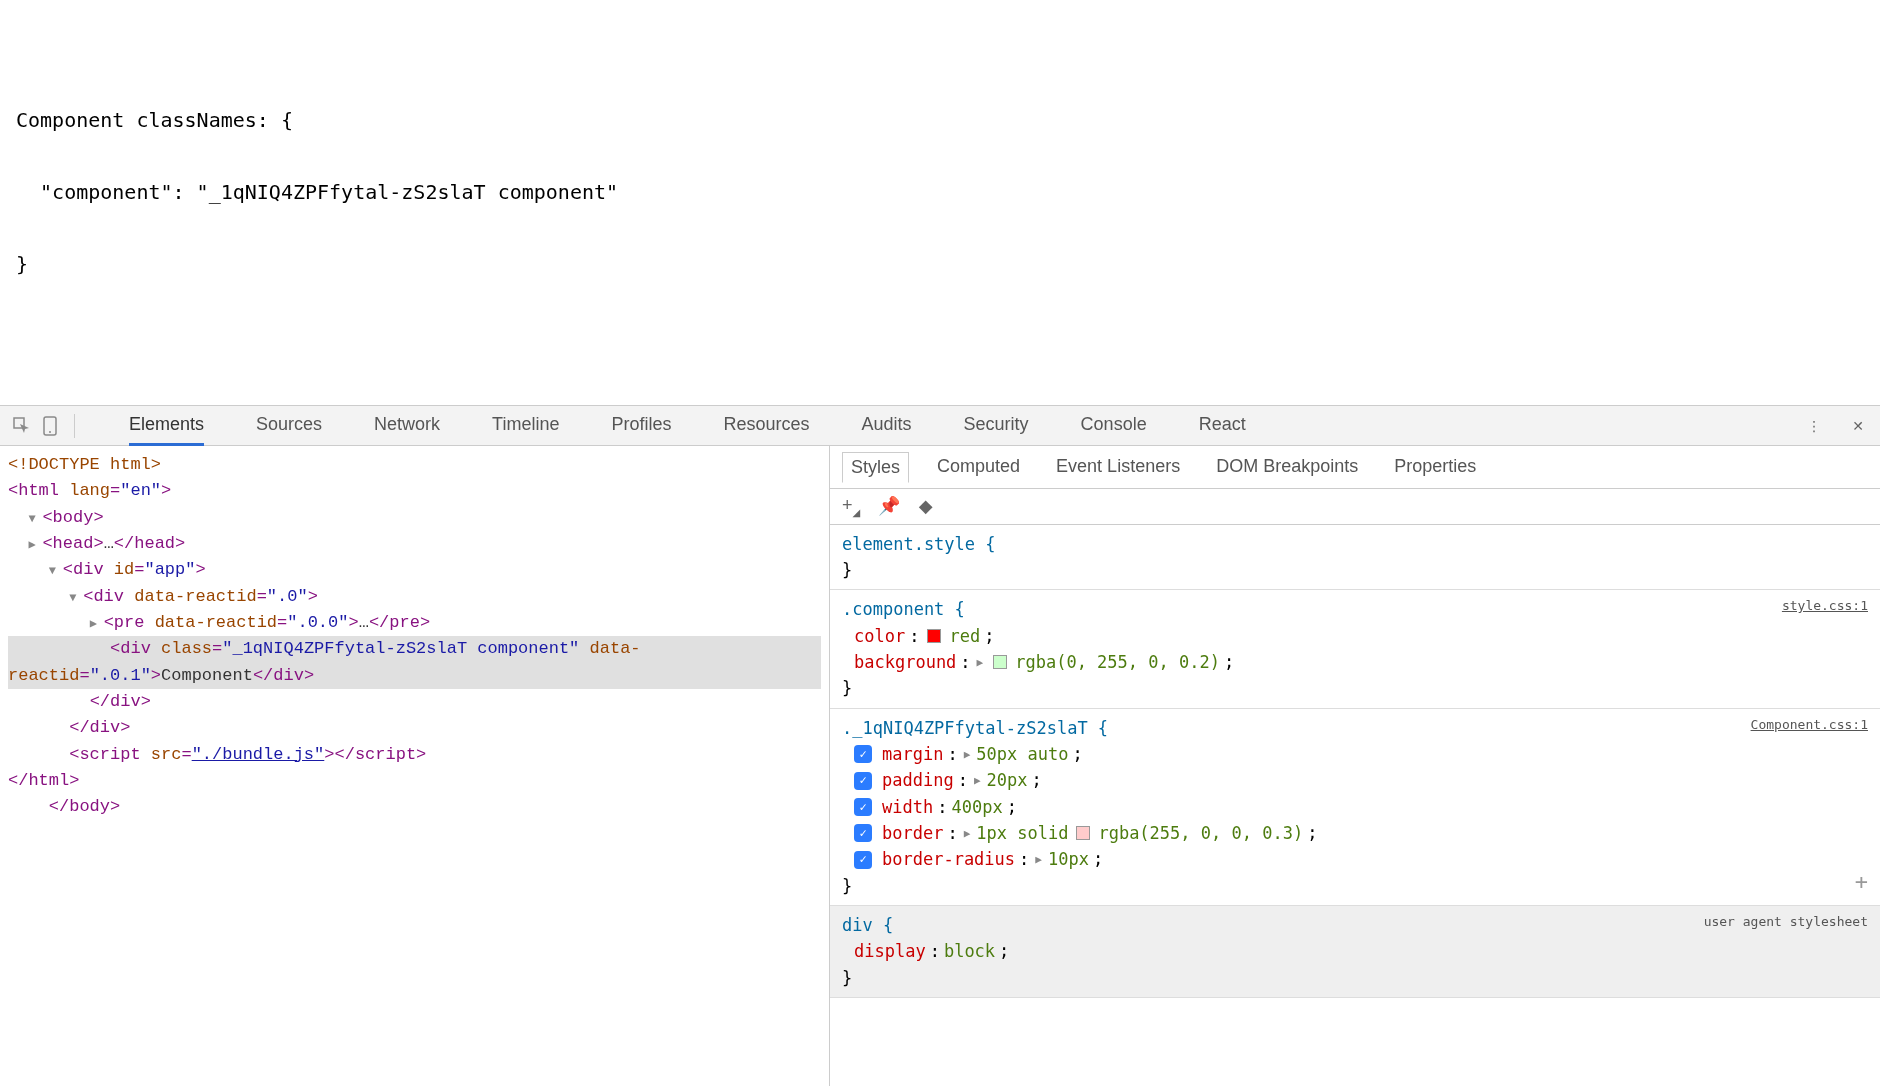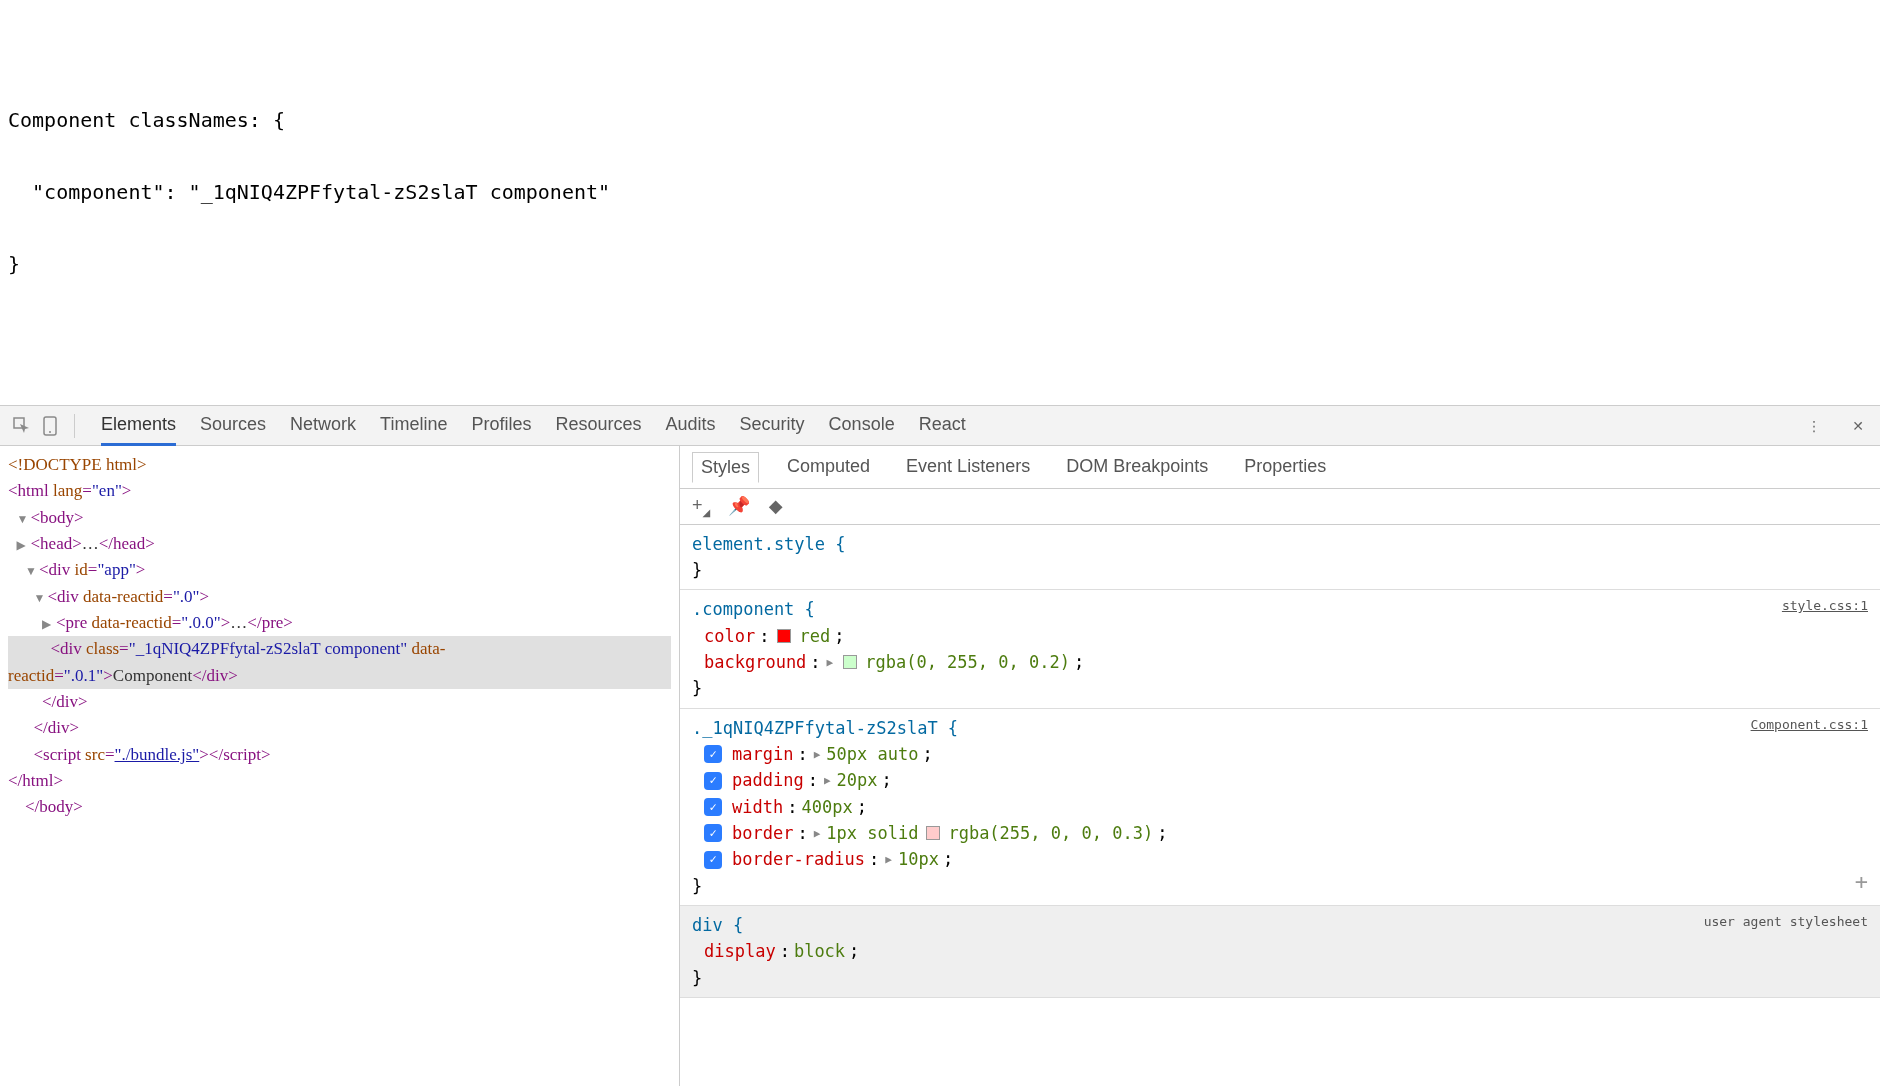--- a/index.html
+++ b/index.html
@@ -7,21 +7,21 @@
       font-family: -apple-system, BlinkMacSystemFont, "Segoe UI", sans-serif;
       font-size: 14px;
       background: #fff;
       height: 100vh;
       display: flex;
       flex-direction: column;
     }
 
     
     .page-content {
-      padding: 12px 8px;
+      padding: 12px 16px;
       font-family: Menlo, Consolas, monospace;
       font-size: 20px;
       white-space: pre;
       height: 405px;
     }
     .component-box {
       margin: 50px auto;
       padding: 20px;
       width: 850px;
       border: 1px solid rgba(255, 0, 0, 0.2);
@@ -66,44 +66,45 @@
     .devtools-tabs {
       display: flex;
       gap: 24px;
       margin-left: 16px;
       font-size: 18px;
       color: #555;
     }
     .devtools-tab {
       padding: 8px 0;
       cursor: pointer;
+      margin-left: 28px;
     }
     .devtools-tab.active {
       color: #333;
       border-bottom: 3px solid #2b6cd4;
     }
     .toolbar-right {
       margin-left: auto;
       display: flex;
       gap: 16px;
       align-items: center;
     }
 
     
     .devtools-body {
       flex: 1;
       display: flex;
       background: #fff;
       overflow: hidden;
     }
     .dom-panel {
-      width: 680px;
+      width: 830px;
       border-right: 1px solid #ccc;
       padding: 6px 8px;
-      font-family: Liberation Serif, serif;
+      font-family: Liberation Mono, monospace;
       font-size: 17px;
       line-height: 1.55;
       overflow: auto;
       color: #333;
     }
     .dom-line { white-space: pre; }
     .dom-tag { color: #881280; }
     .dom-attr { color: #994500; }
     .dom-val { color: #1a1aa6; }
     .dom-punct { color: #881280; }

